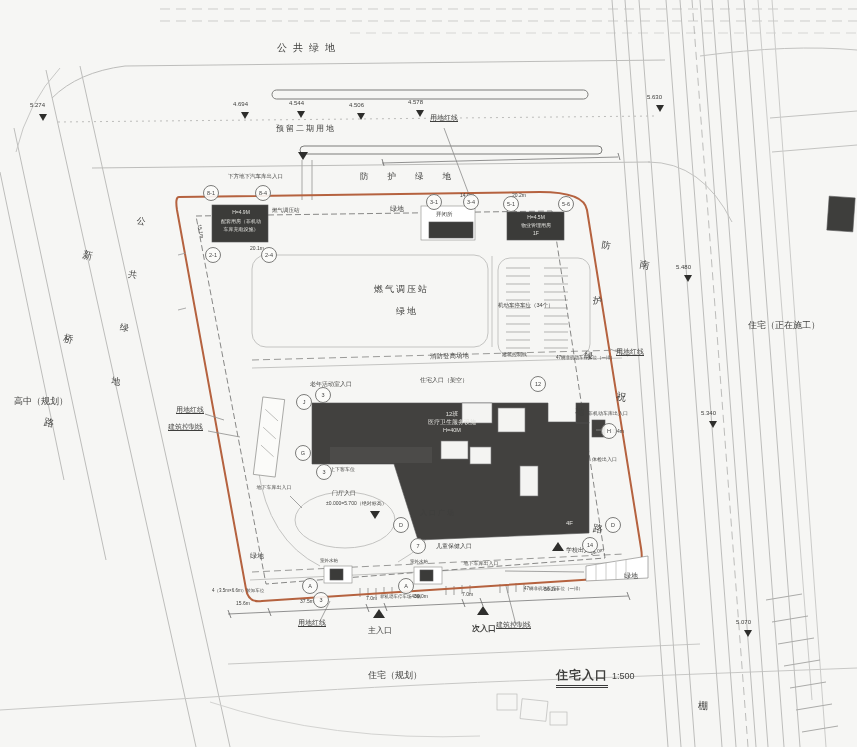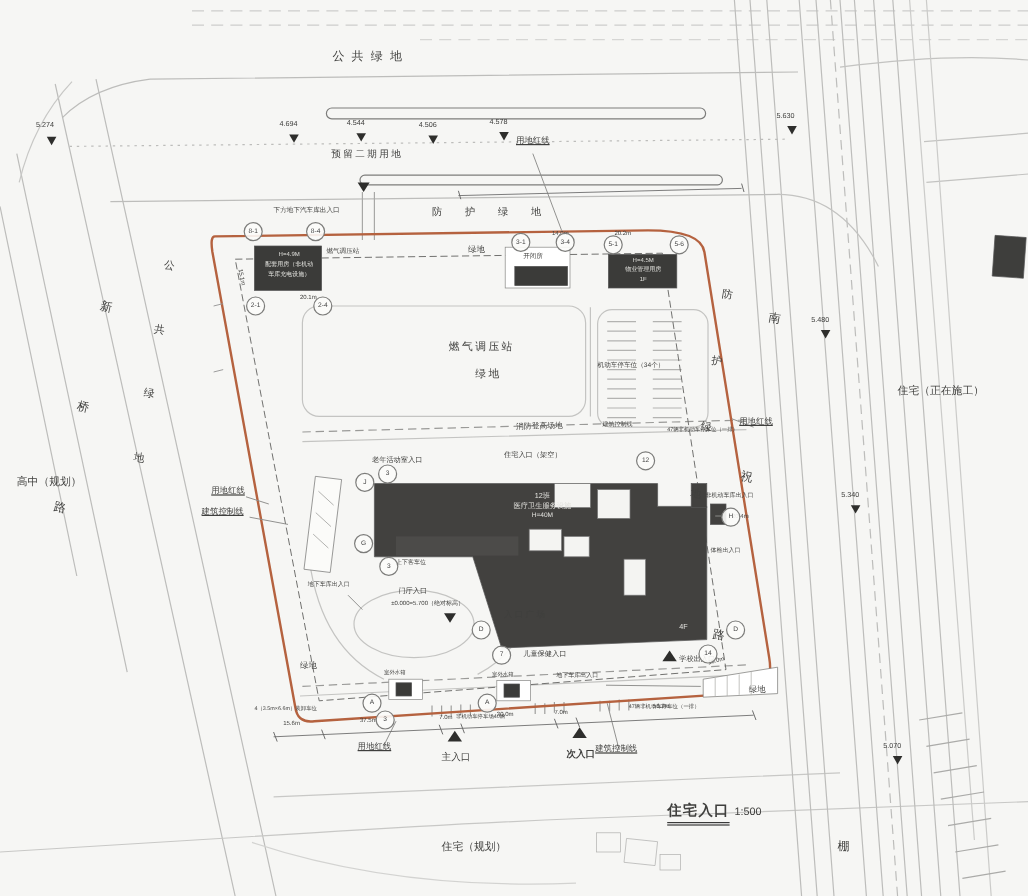--- a/index.html
+++ b/index.html
@@ -200,21 +200,21 @@
 <div class="lbl" style="left:462px;top:591px;font-size:5px;">7.0m</div>
 <div class="lbl" style="left:544px;top:586px;font-size:5px;">56.2m</div>
 
 <div class="lbl under" style="left:298px;top:619px;font-size:7px;">用地红线</div>
 <div class="tri-up" style="left:373px;top:609px;"></div>
 <div class="lbl" style="left:368px;top:626px;font-size:8px;">主入口</div>
 <div class="tri-up" style="left:477px;top:606px;"></div>
 <div class="lbl" style="left:472px;top:624px;font-size:8px;font-weight:bold;">次入口</div>
 <div class="lbl under" style="left:496px;top:621px;font-size:7px;">建筑控制线</div>
 
-<div class="lbl" style="left:368px;top:670px;font-size:9px;margin-top:30px;">住宅（规划）</div>
+<div class="lbl" style="left:368px;top:670px;font-size:9px;">住宅（规划）</div>
 <div class="lbl titlebox" style="left:556px;top:668px;font-size:12px;font-weight:bold;letter-spacing:1px;">住宅入口</div>
 <div class="lbl" style="left:612px;top:671px;font-size:9px;">1:500</div>
 <div class="lbl" style="left:698px;top:700px;font-size:10px;">棚</div>
 
 <span class="bub" style="left:203px;top:185px;">8-1</span>
 <span class="bub" style="left:255px;top:185px;">8-4</span>
 <span class="bub" style="left:205px;top:247px;">2-1</span>
 <span class="bub" style="left:261px;top:247px;">2-4</span>
 <span class="bub" style="left:426px;top:194px;">3-1</span>
 <span class="bub" style="left:463px;top:194px;">3-4</span>

